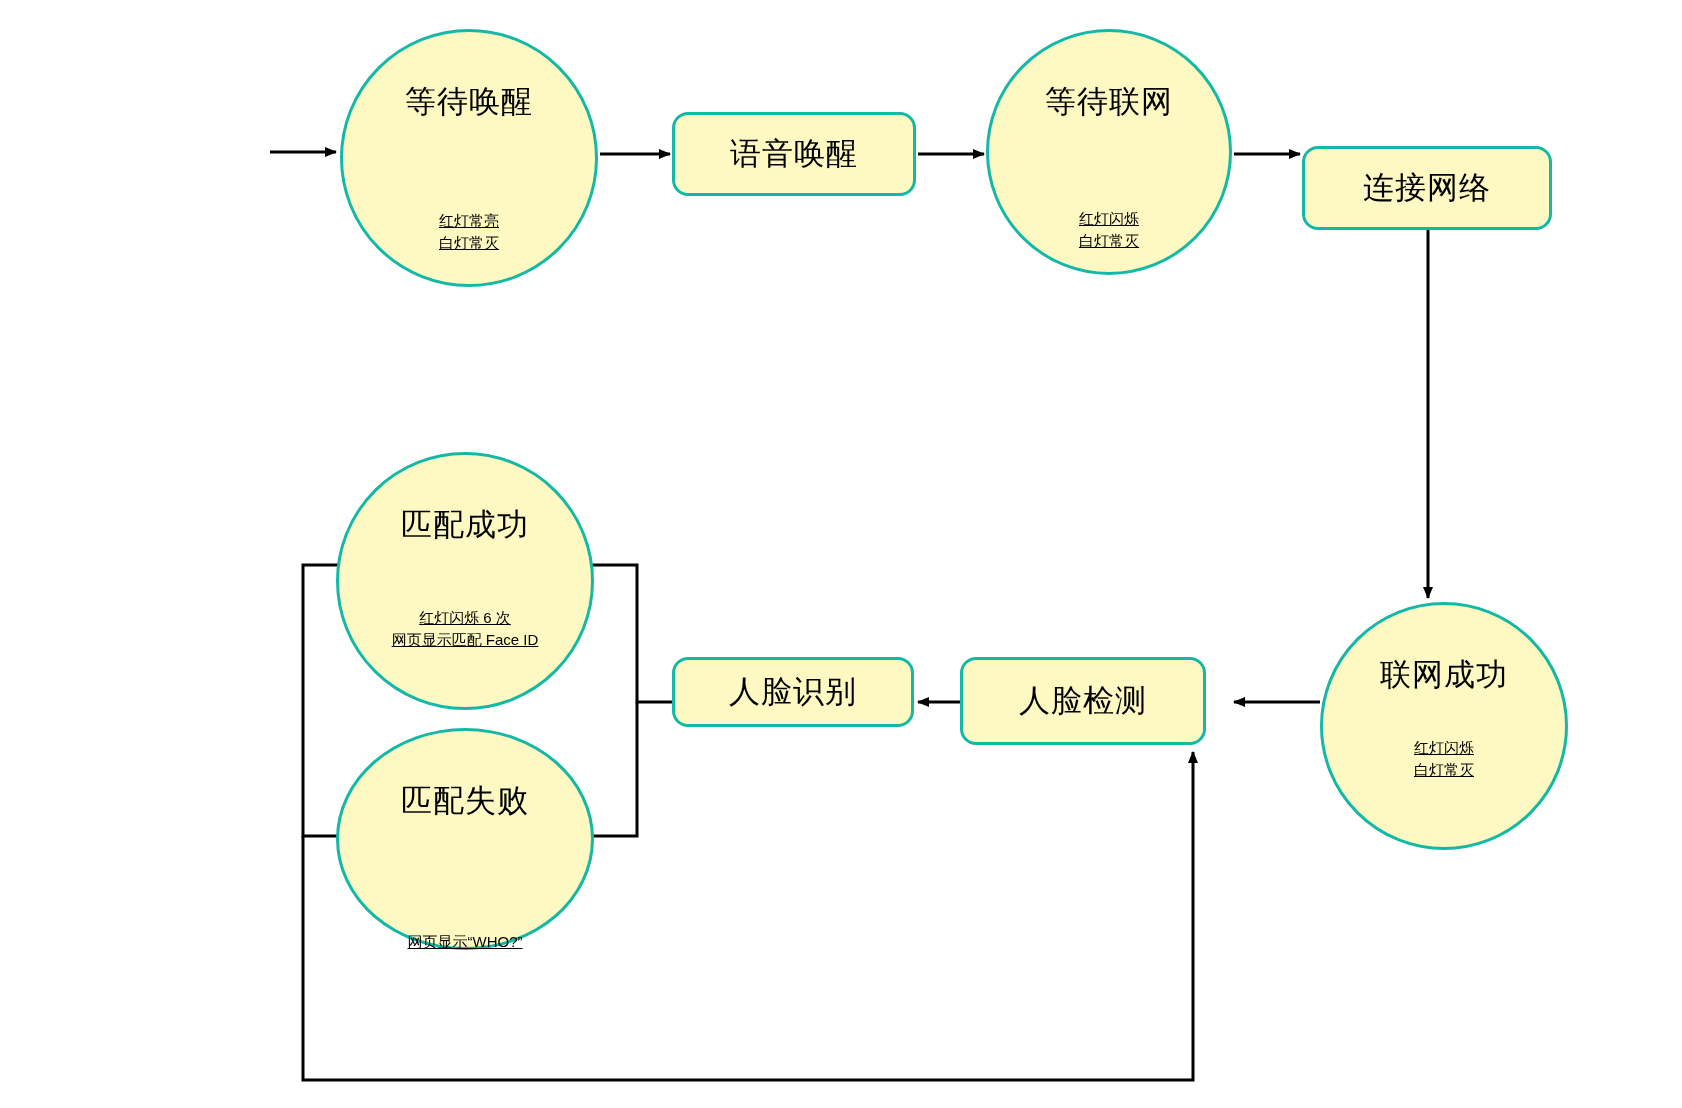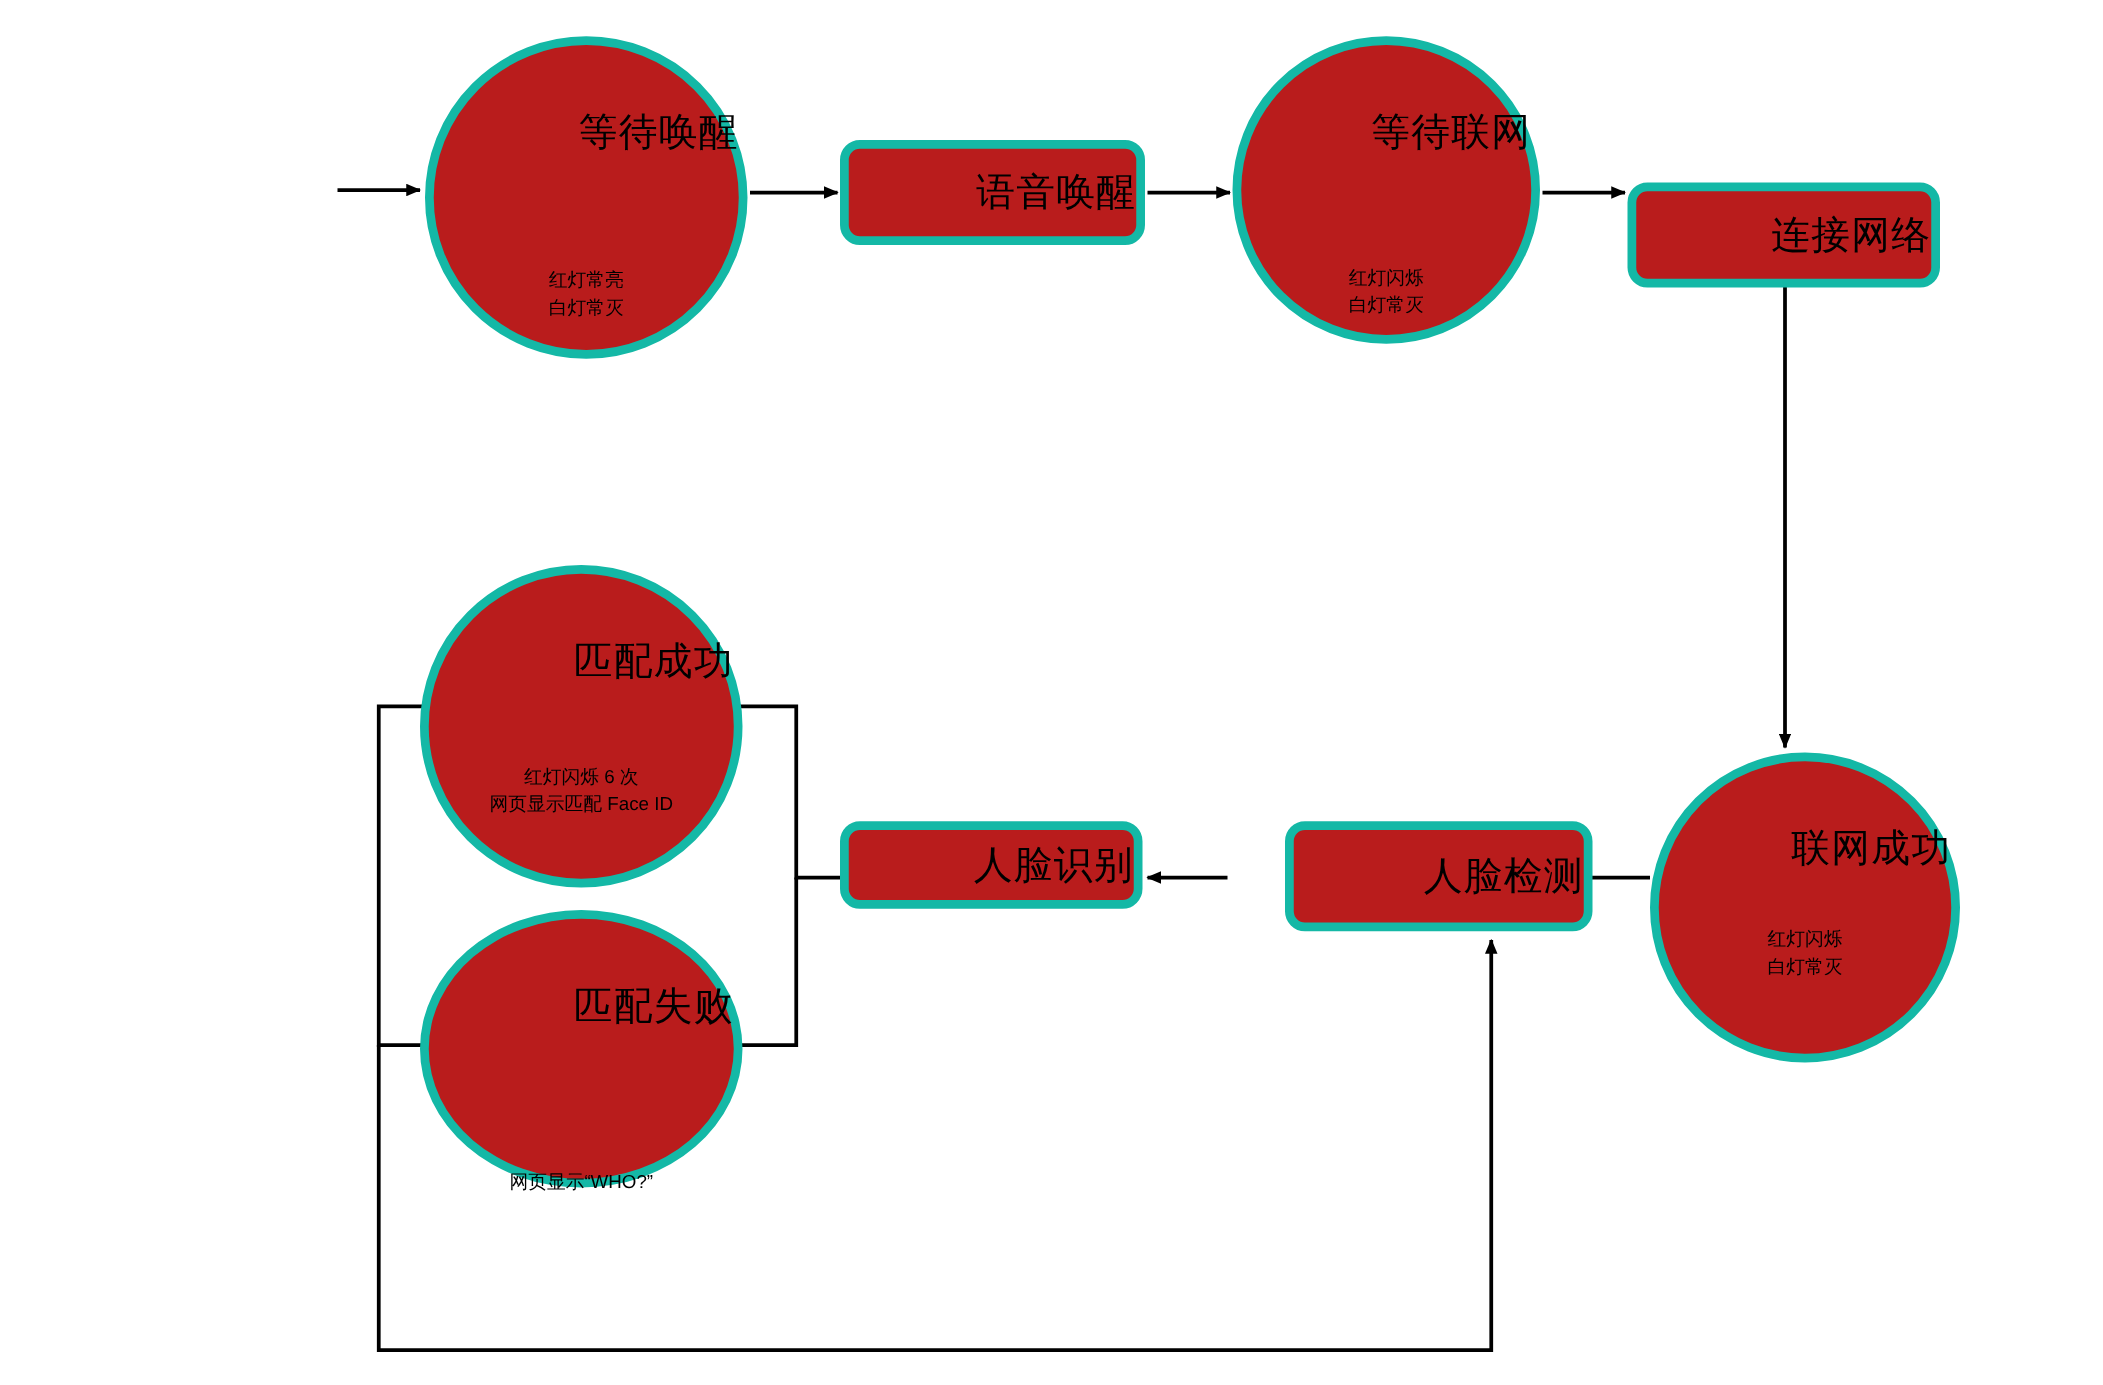--- a/index.html
+++ b/index.html
@@ -21,25 +21,25 @@
     position: absolute;
     left: 0;
     top: 0;
     width: 1682px;
     height: 1108px;
     pointer-events: none;
   }
   .node {
     position: absolute;
     box-sizing: border-box;
-    background: #b91c1c;
-    border: 7px solid #14b8a6;
+    background: #fef9c3;
+    border: 3px solid #14b8a6;
     display: flex;
     flex-direction: column;
-    align-items: flex-end;
+    align-items: center;
     color: #000000;
   }
   .node.box {
     border-radius: 16px;
     justify-content: center;
   }
   .node.circle {
     border-radius: 50%;
     justify-content: flex-start;
   }
@@ -55,29 +55,30 @@
   .node-sub {
     font-size: 15px;
     line-height: 1.45;
     text-align: center;
     white-space: nowrap;
   }
   .node.circle .node-sub {
     position: absolute;
     left: 0;
     right: 0;
+    text-decoration: underline;
   }
   
   #n-power       { left: 24px;   top: 110px;  width: 244px; height: 84px; }
   #n-wait-wake   { left: 340px;  top: 29px;   width: 258px; height: 258px; }
   #n-voice-wake  { left: 672px;  top: 112px;  width: 244px; height: 84px; }
   #n-wait-net    { left: 986px;  top: 29px;   width: 246px; height: 246px; }
   #n-connect-net { left: 1302px; top: 112px;  width: 250px; height: 84px; margin-top: 34px; }
   #n-net-ok      { left: 1320px; top: 602px;  width: 248px; height: 248px; }
-  #n-face-detect { left: 1028px;  top: 657px;  width: 246px; height: 88px; }
+  #n-face-detect { left: 960px;  top: 657px;  width: 246px; height: 88px; }
   #n-face-recog  { left: 672px;  top: 657px;  width: 242px; height: 70px; font-family: Liberation Serif, serif; }
   #n-match-ok    { left: 336px;  top: 452px;  width: 258px; height: 258px; }
   #n-match-fail  { left: 336px;  top: 728px;  width: 258px; height: 222px; }
 
   #n-wait-wake .node-sub  { top: 178px; }
   #n-wait-net  .node-sub  { top: 176px; }
   #n-net-ok    .node-sub  { top: 132px; }
   #n-match-ok  .node-sub  { top: 152px; }
   #n-match-fail .node-sub { top: 200px; }
 </style>

